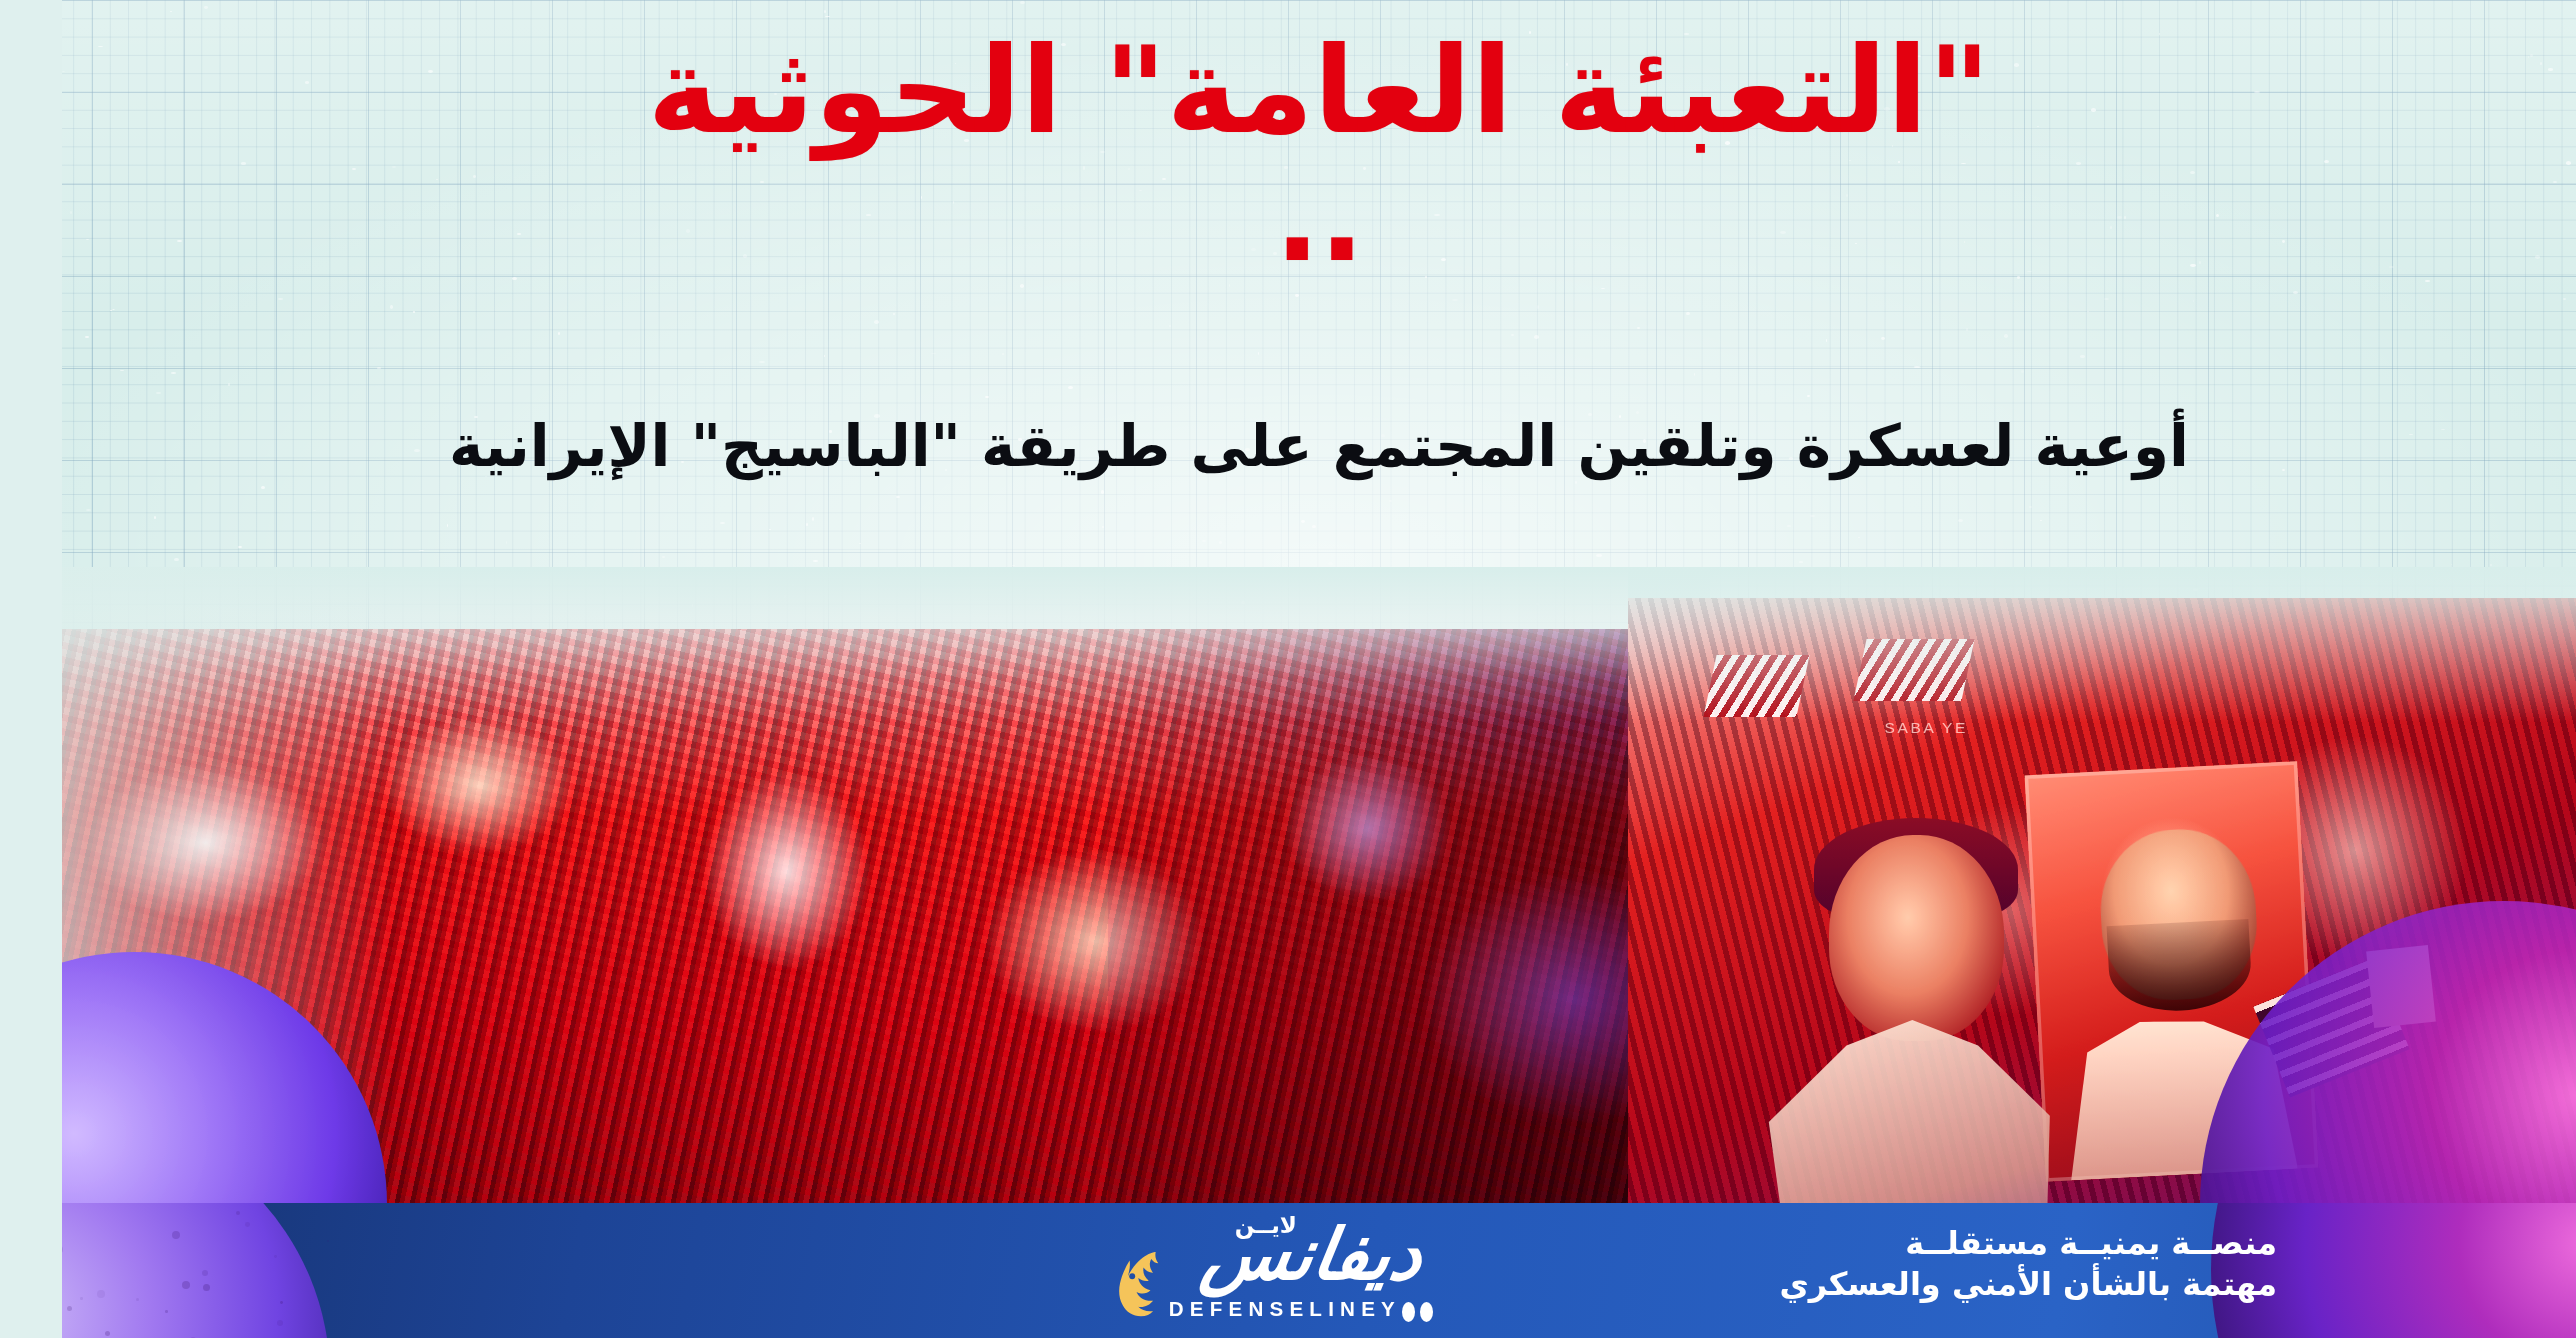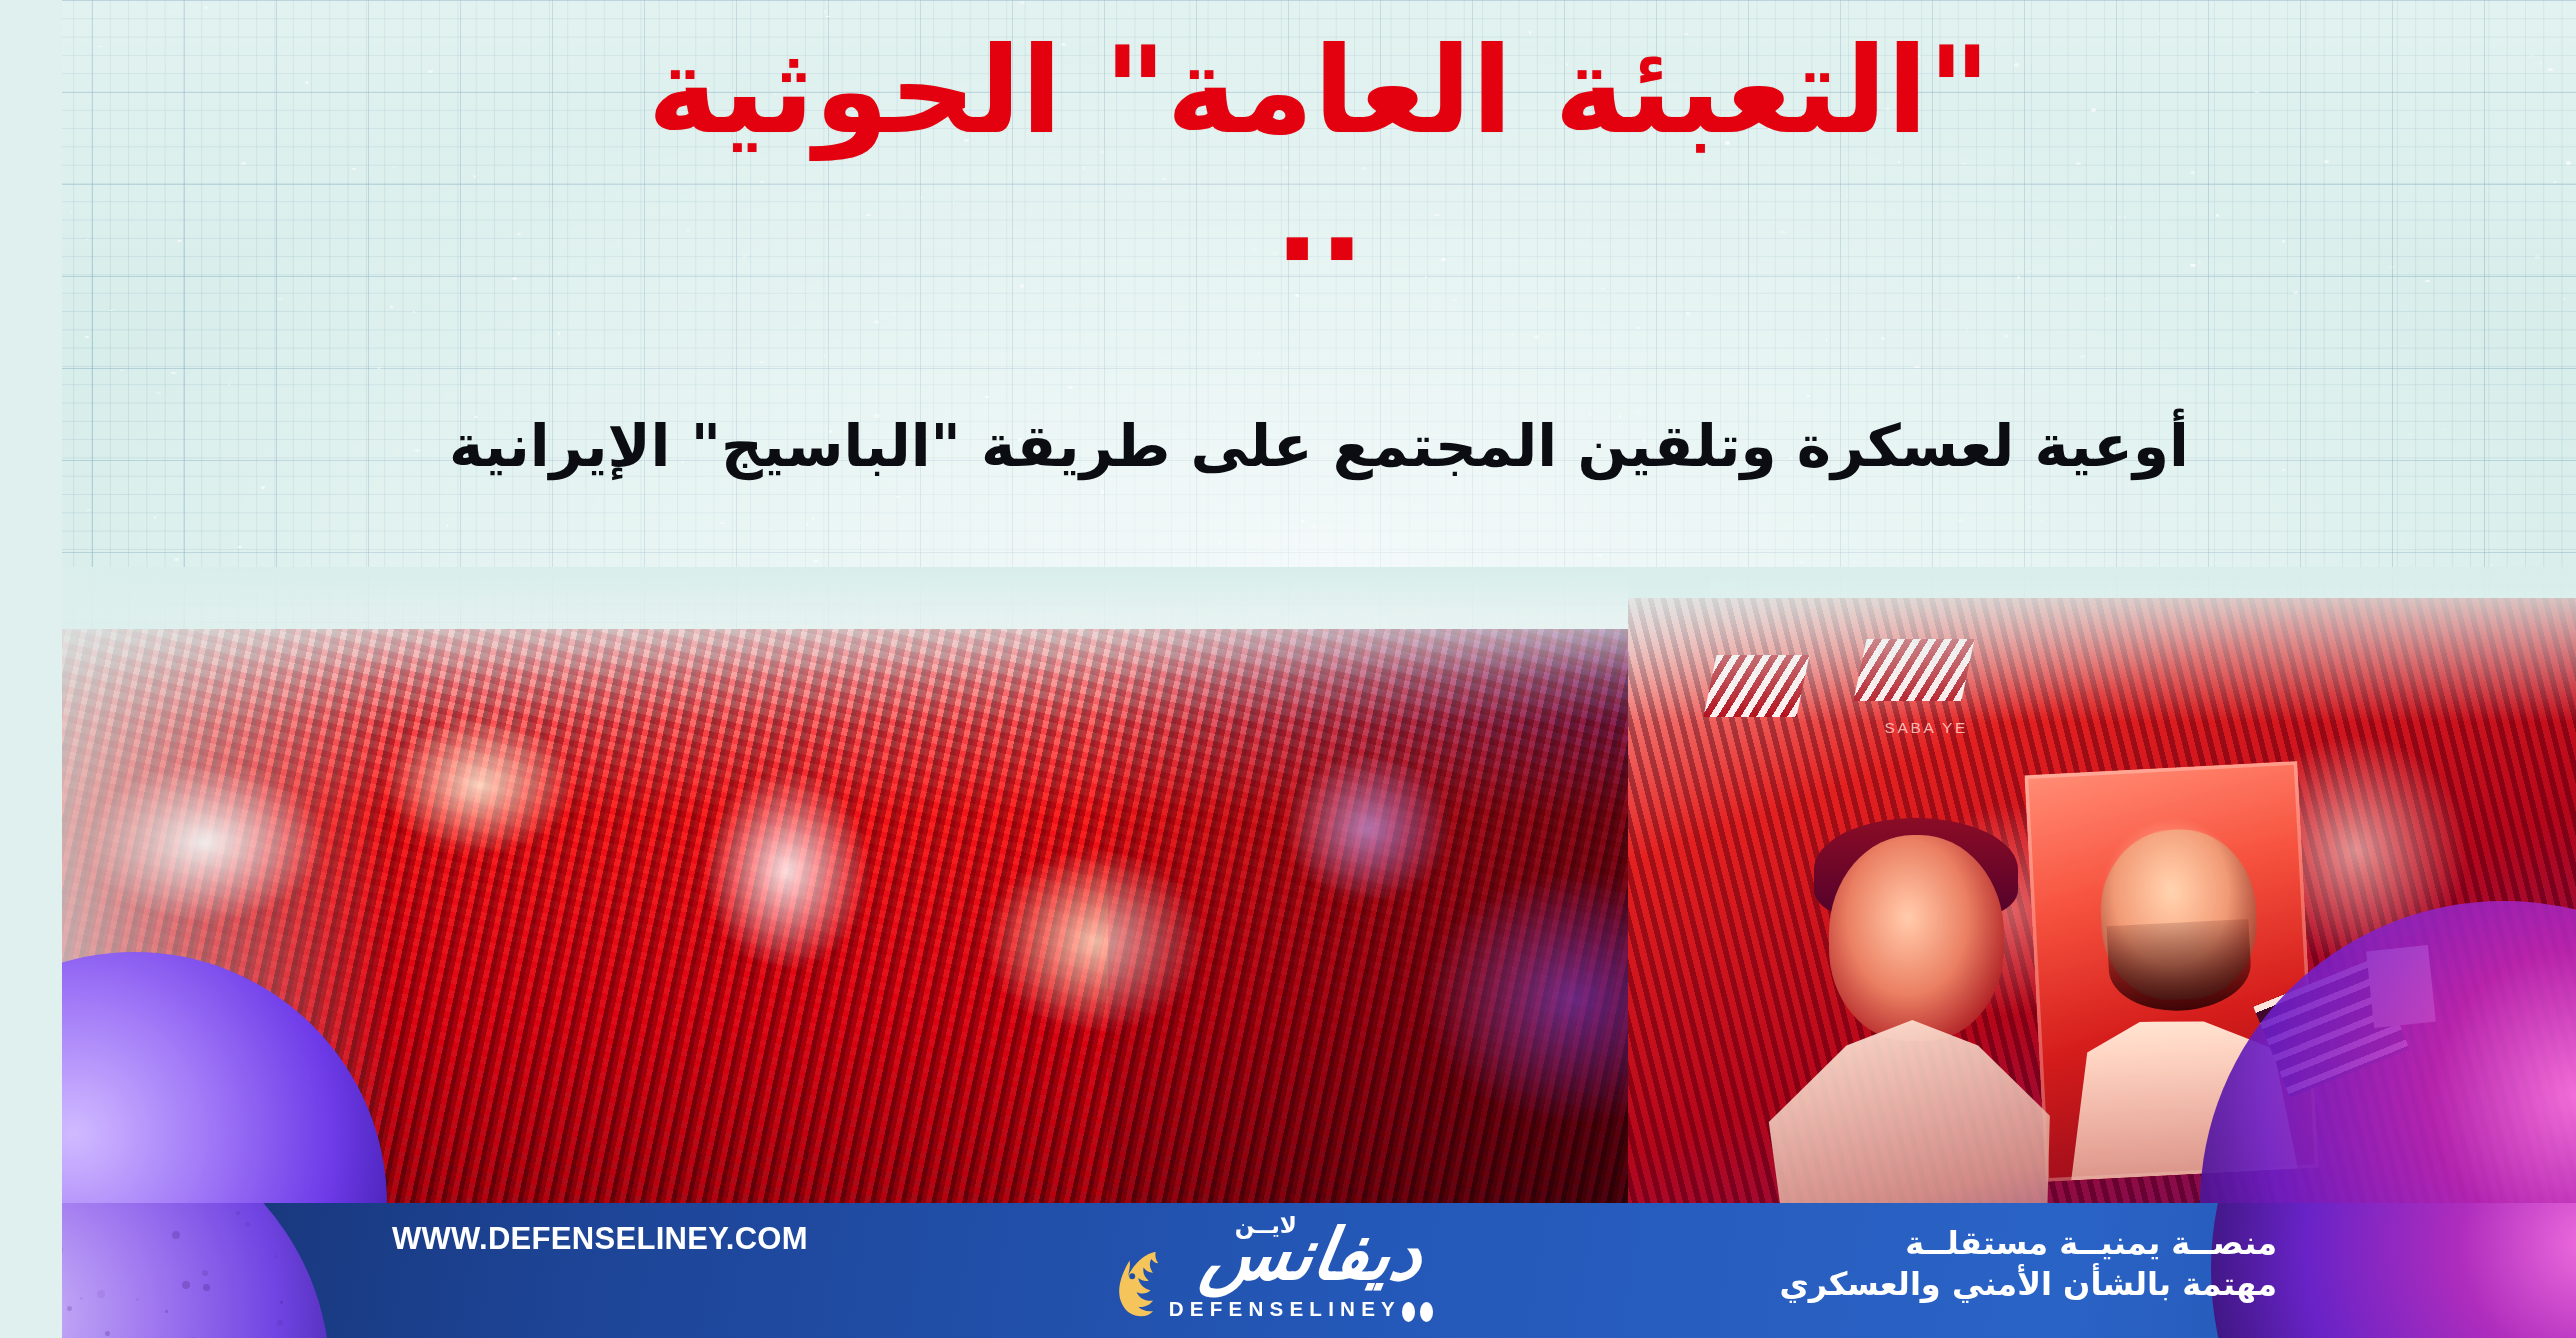--- a/index.html
+++ b/index.html
@@ -536,21 +536,20 @@
         <span class="orb-speck" style="left: 293px; top: 175px; width: 8px; height: 8px; opacity: 0.17;"></span>
         <span class="orb-speck" style="left: 252px; top: 131px; width: 6.7px; height: 6.7px; opacity: 0.29;"></span>
         <span class="orb-speck" style="left: 470px; top: 140px; width: 2.8px; height: 2.8px; opacity: 0.19;"></span>
         <span class="orb-speck" style="left: 276px; top: 182px; width: 2.6px; height: 2.6px; opacity: 0.2;"></span>
         <span class="orb-speck" style="left: 368px; top: 116px; width: 7.8px; height: 7.8px; opacity: 0.46;"></span>
         <span class="orb-speck" style="left: 432px; top: 96px; width: 4.3px; height: 4.3px; opacity: 0.39;"></span>
       </div>
     <div class="footer-cut-right"></div>
 
     <div class="footer-left">
-      <div class="site-url">WWW.DEFENSELINEY.COM</div>
     </div>
 
     <div class="footer-logo">
       <span class="logo-ar-small">لايــن</span>
       <span class="logo-ar">ديفانس</span>
       <span class="logo-latin">DEFENSELINEY</span>
       <span class="logo-dots">
           <i></i>
           <i></i>
         </span>

